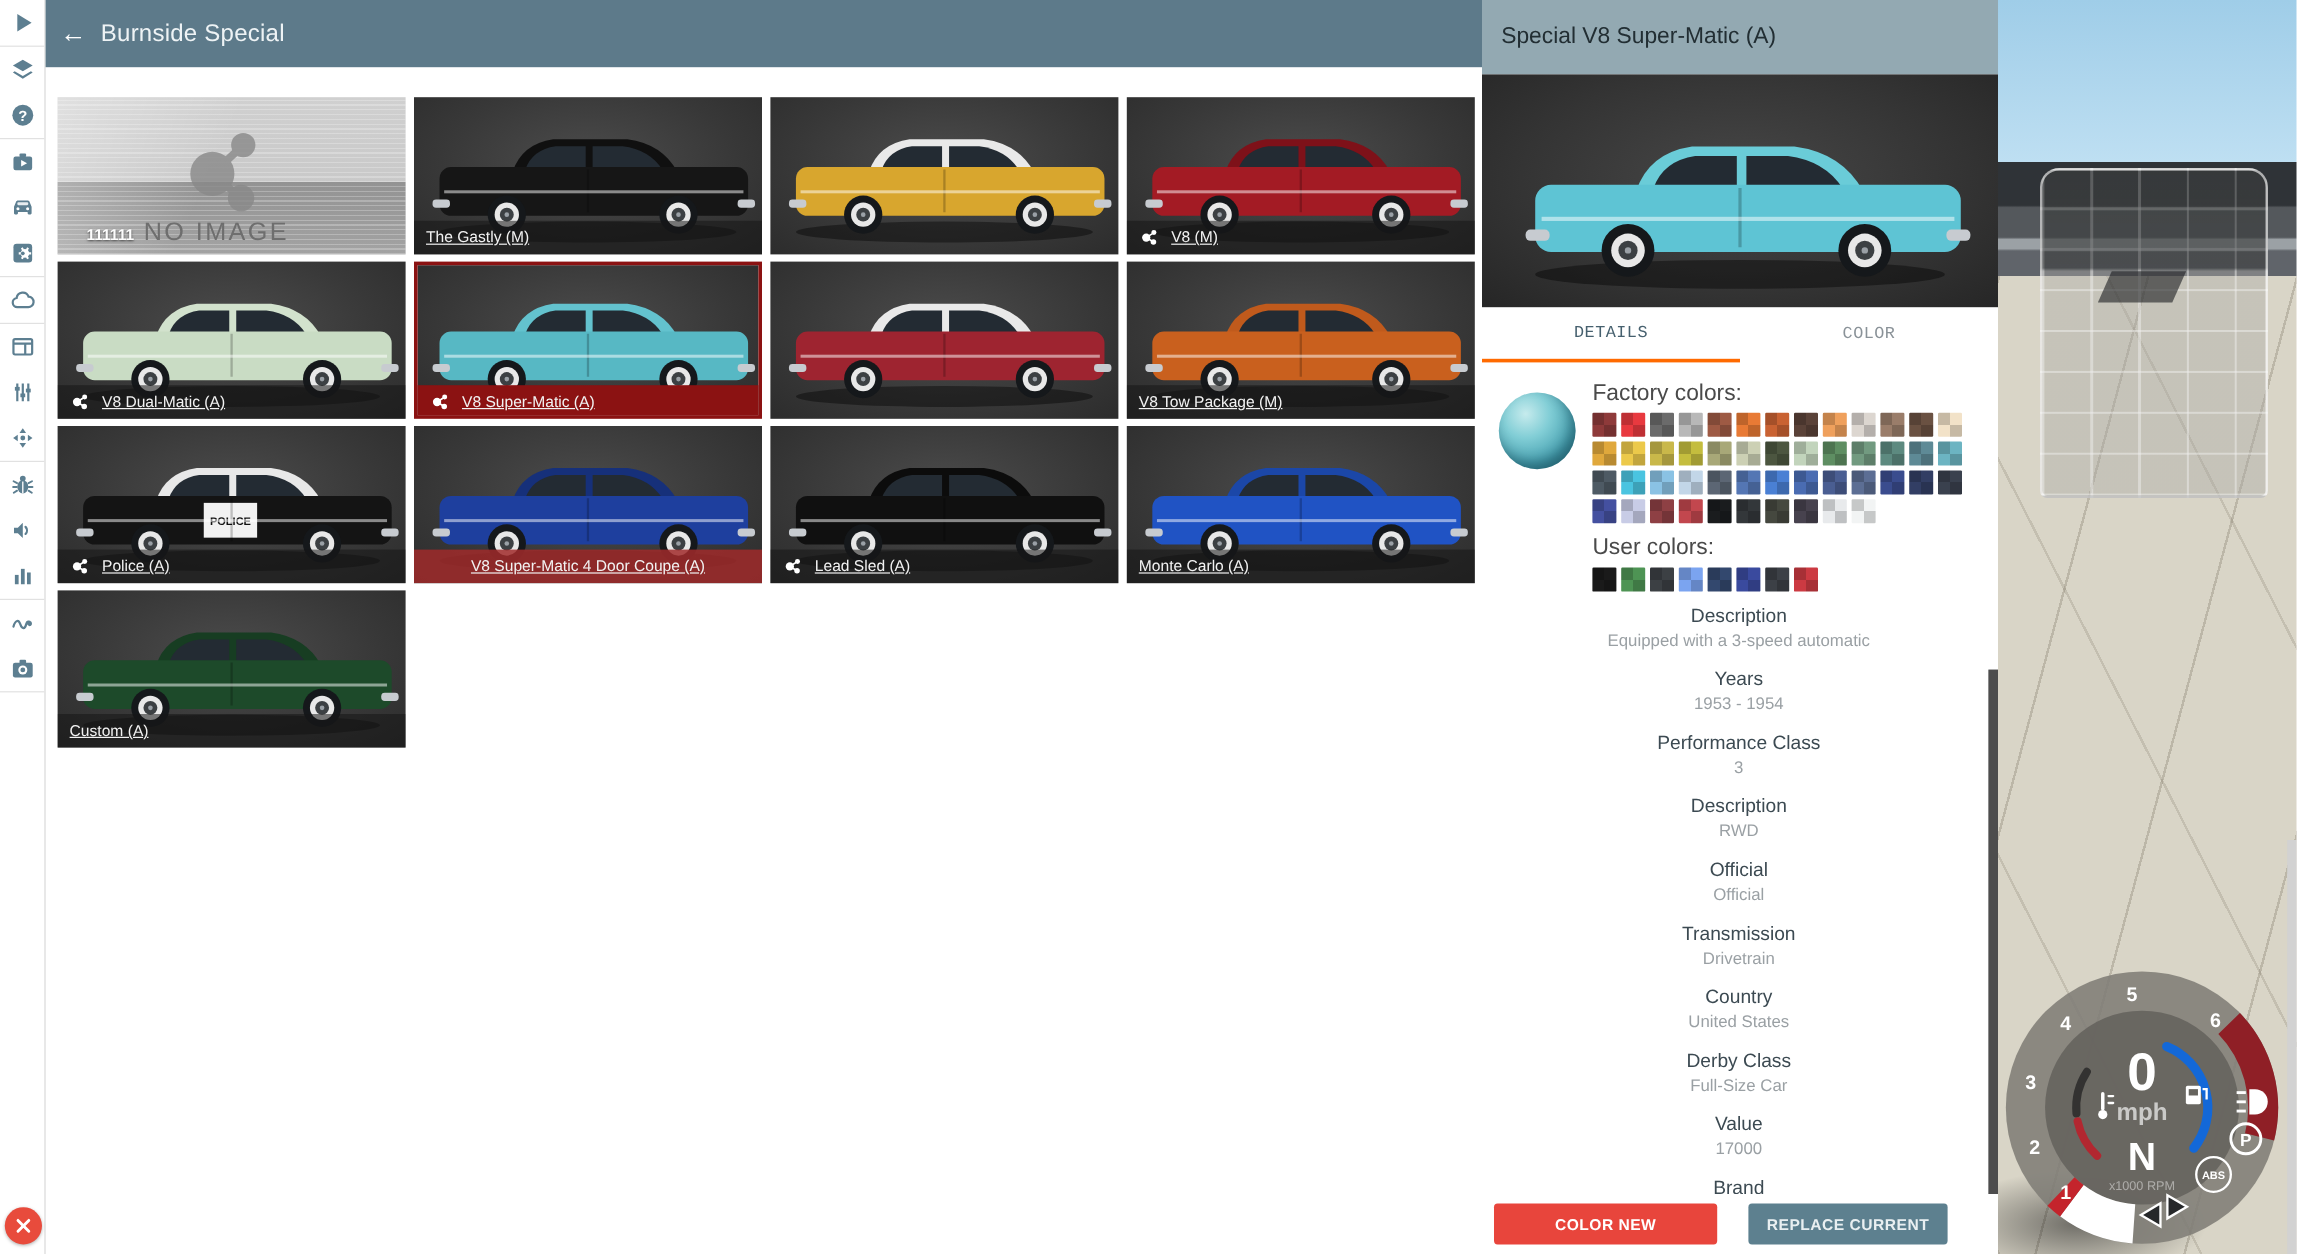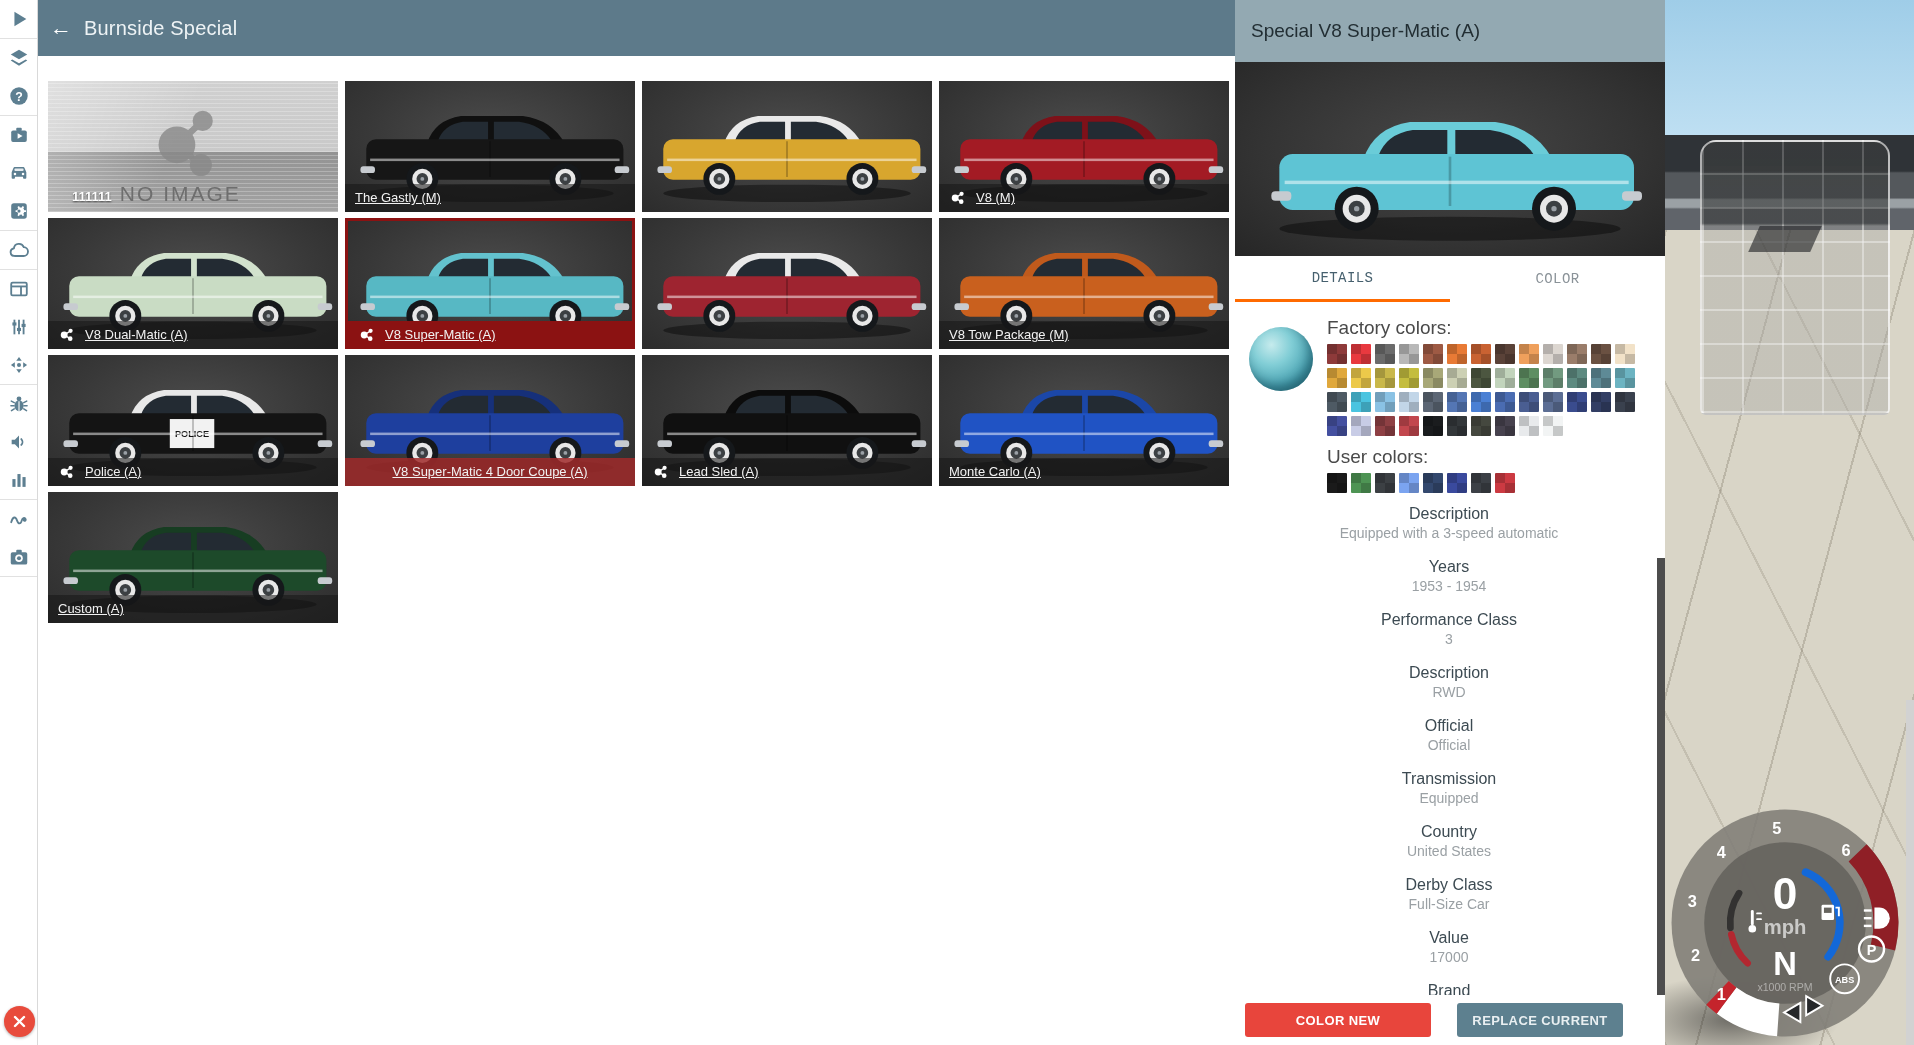--- a/index.html
+++ b/index.html
@@ -787,21 +787,21 @@
           <div class="field">
             <div class="field-label">Description</div>
             <div class="field-value">RWD</div>
           </div>
           <div class="field">
             <div class="field-label">Official</div>
             <div class="field-value">Official</div>
           </div>
           <div class="field">
             <div class="field-label">Transmission</div>
-            <div class="field-value">Equipped</div>
+            <div class="field-value">Drivetrain</div>
           </div>
           <div class="field">
             <div class="field-label">Country</div>
             <div class="field-value">United States</div>
           </div>
           <div class="field">
             <div class="field-label">Derby Class</div>
             <div class="field-value">Full-Size Car</div>
           </div>
           <div class="field">

